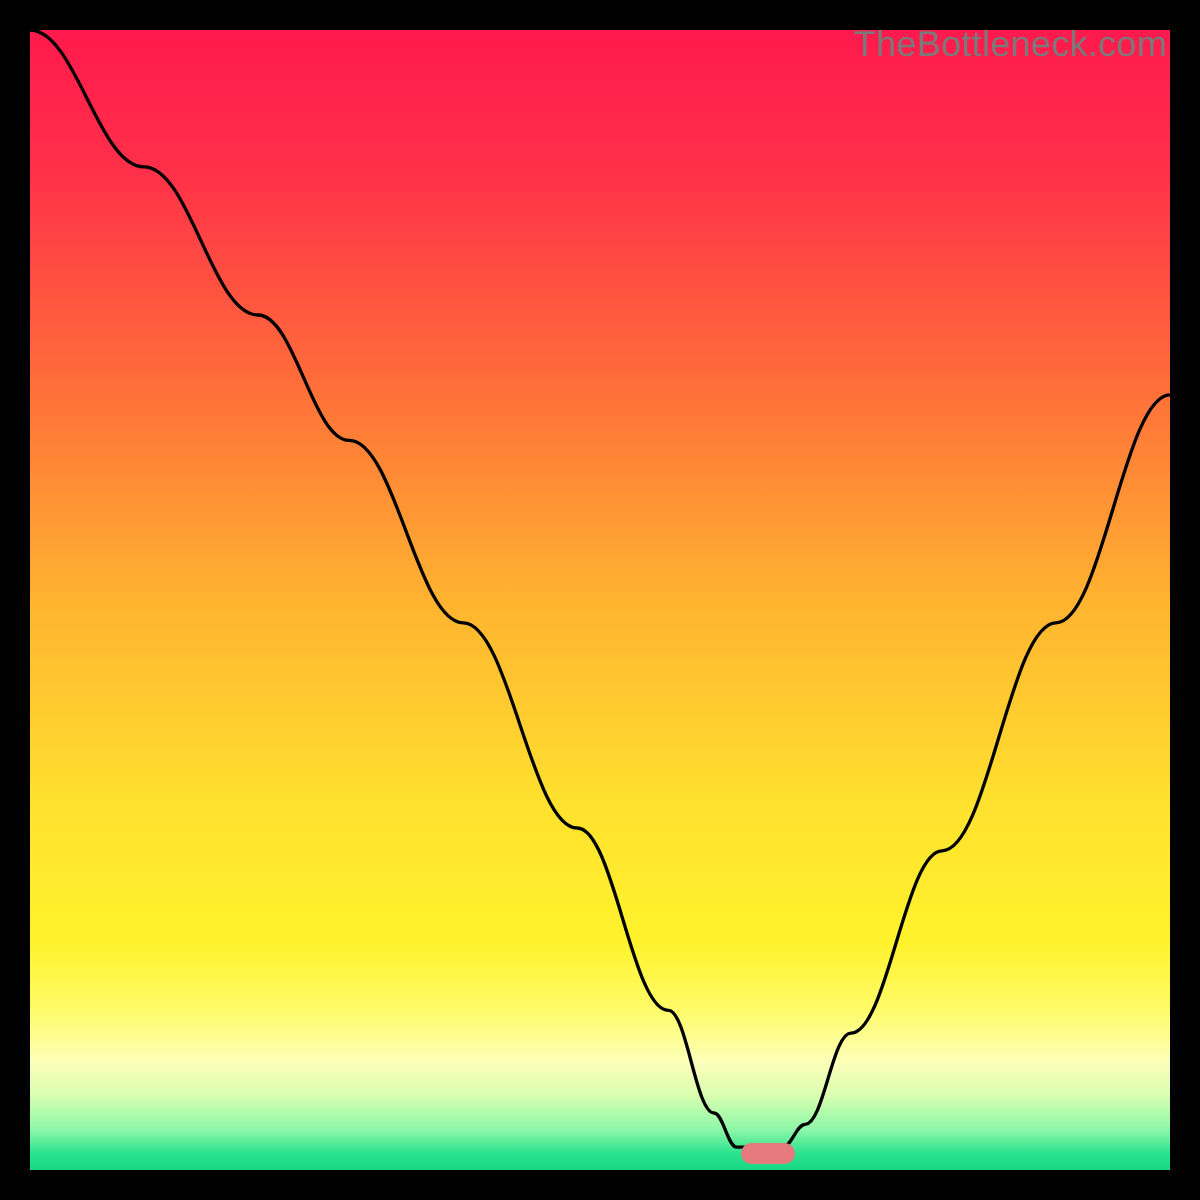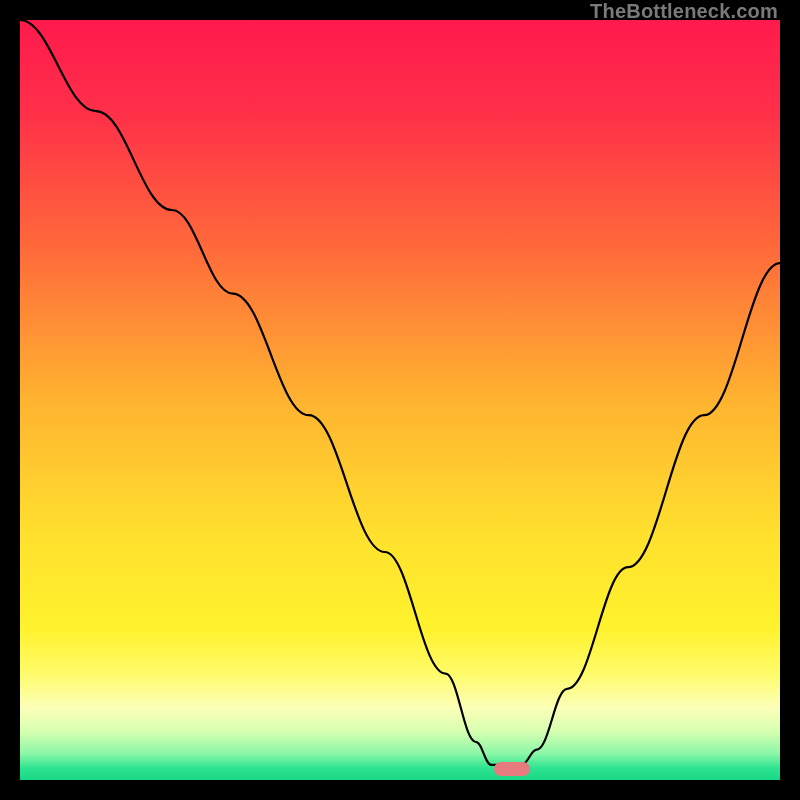--- a/index.html
+++ b/index.html
@@ -20,25 +20,25 @@
   }
   .plot {
     position: absolute;
     left: 0;
     top: 0;
     width: 760px;
     height: 760px;
   }
   .watermark {
     position: absolute;
-    top: 0px;
+    top: 16px;
     right: 22px;
     font-family: Arial, Helvetica, sans-serif;
-    font-size: 20px;
-    font-weight: 700;
+    font-size: 24px;
+    font-weight: 400;
     color: #7a7a7a;
     letter-spacing: 0.2px;
   }
   .marker {
     position: absolute;
     width: 36px;
     height: 14px;
     border-radius: 7px;
     background: #e77a7d;
   }

